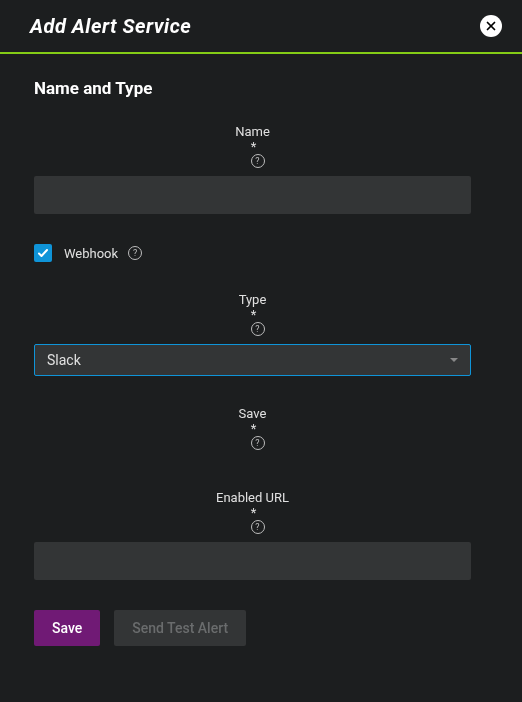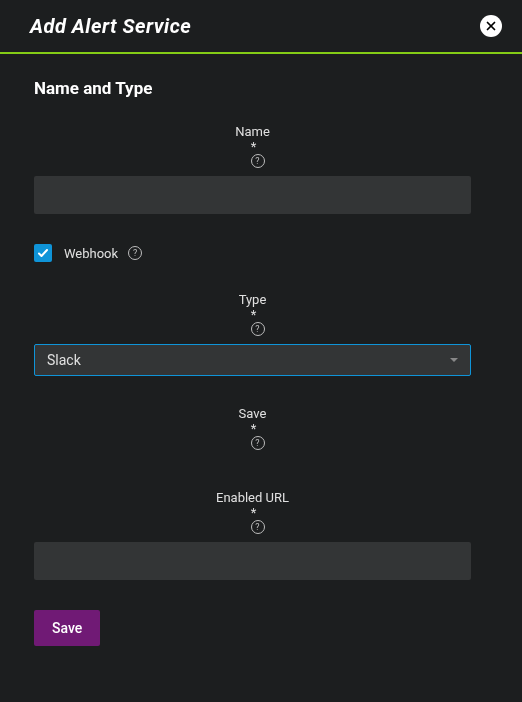--- a/index.html
+++ b/index.html
@@ -240,15 +240,16 @@
           <span>Enabled URL</span>
           <span class="required">*</span>
           <span class="help-icon">?</span>
         </div>
         <input type="text" class="text-input" value="" style="">
       </div>
     </div>
 
     <div class="actions">
       <button class="btn btn-primary">Save</button>
+      <button class="btn btn-secondary">Send Test Alert</button>
     </div>
   </div>
 </div>
 
 </body></html>

